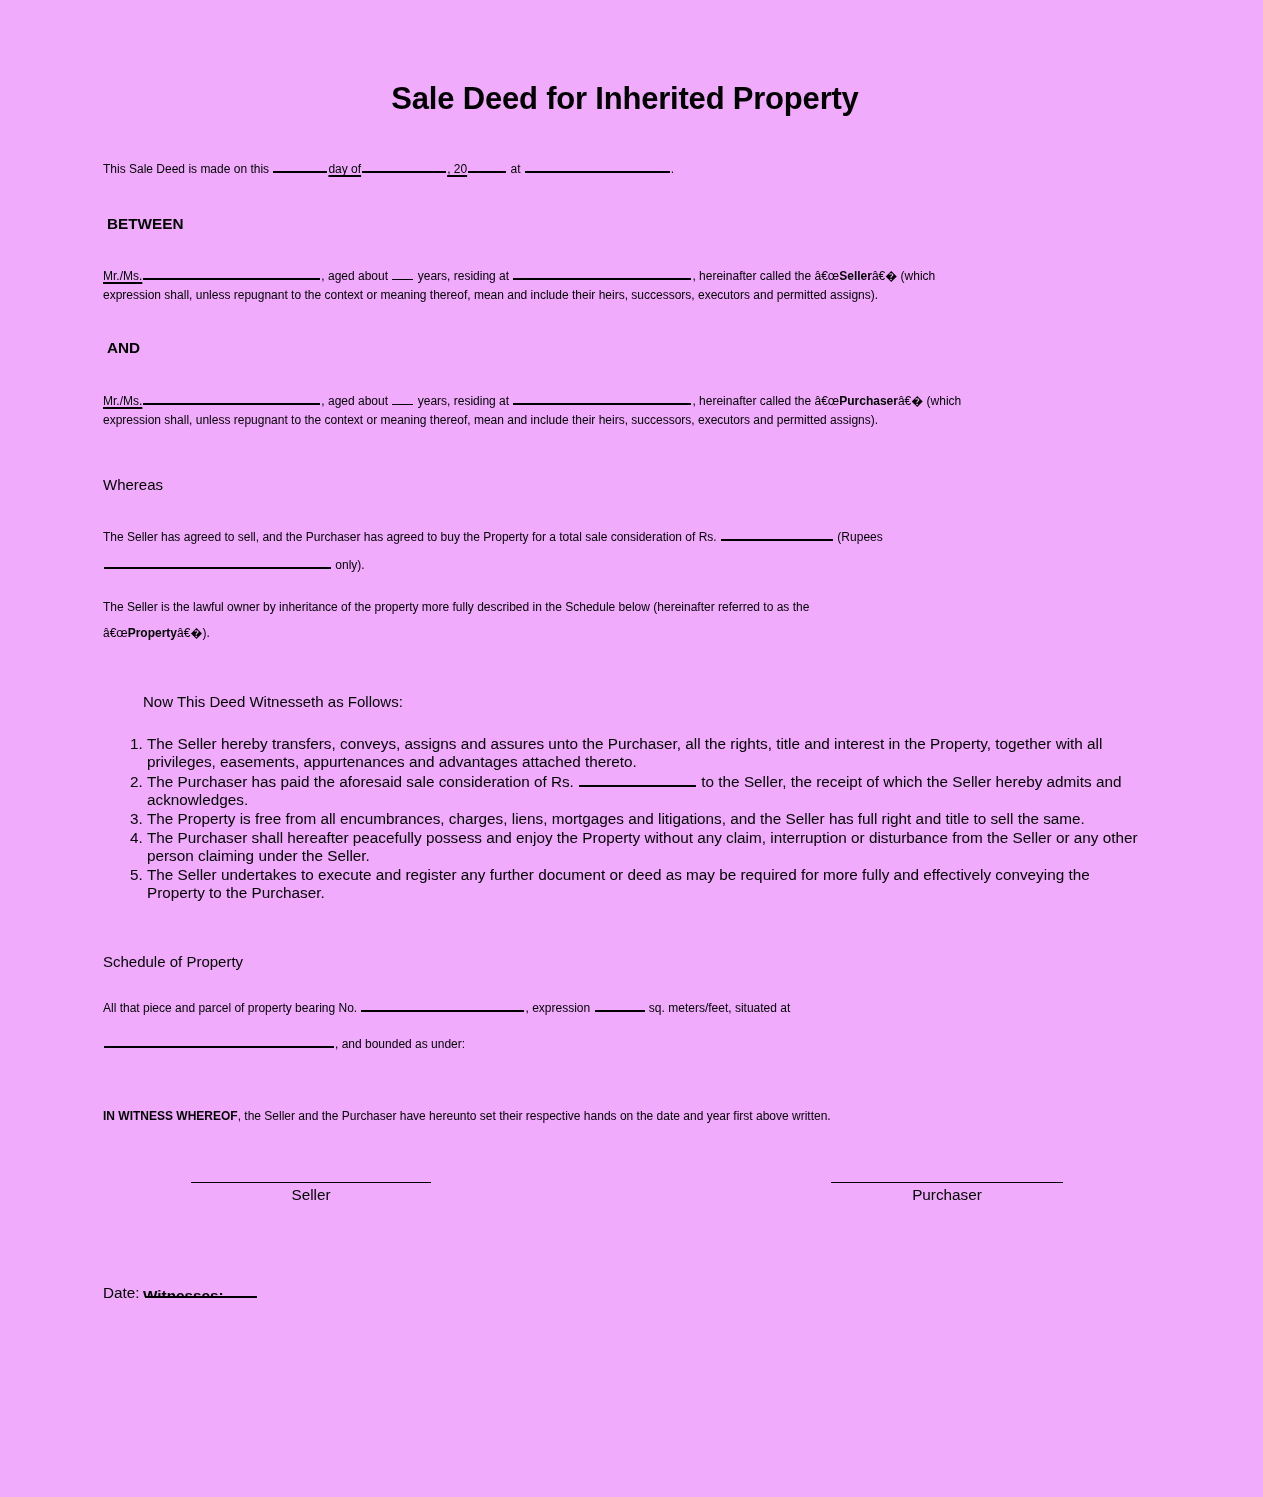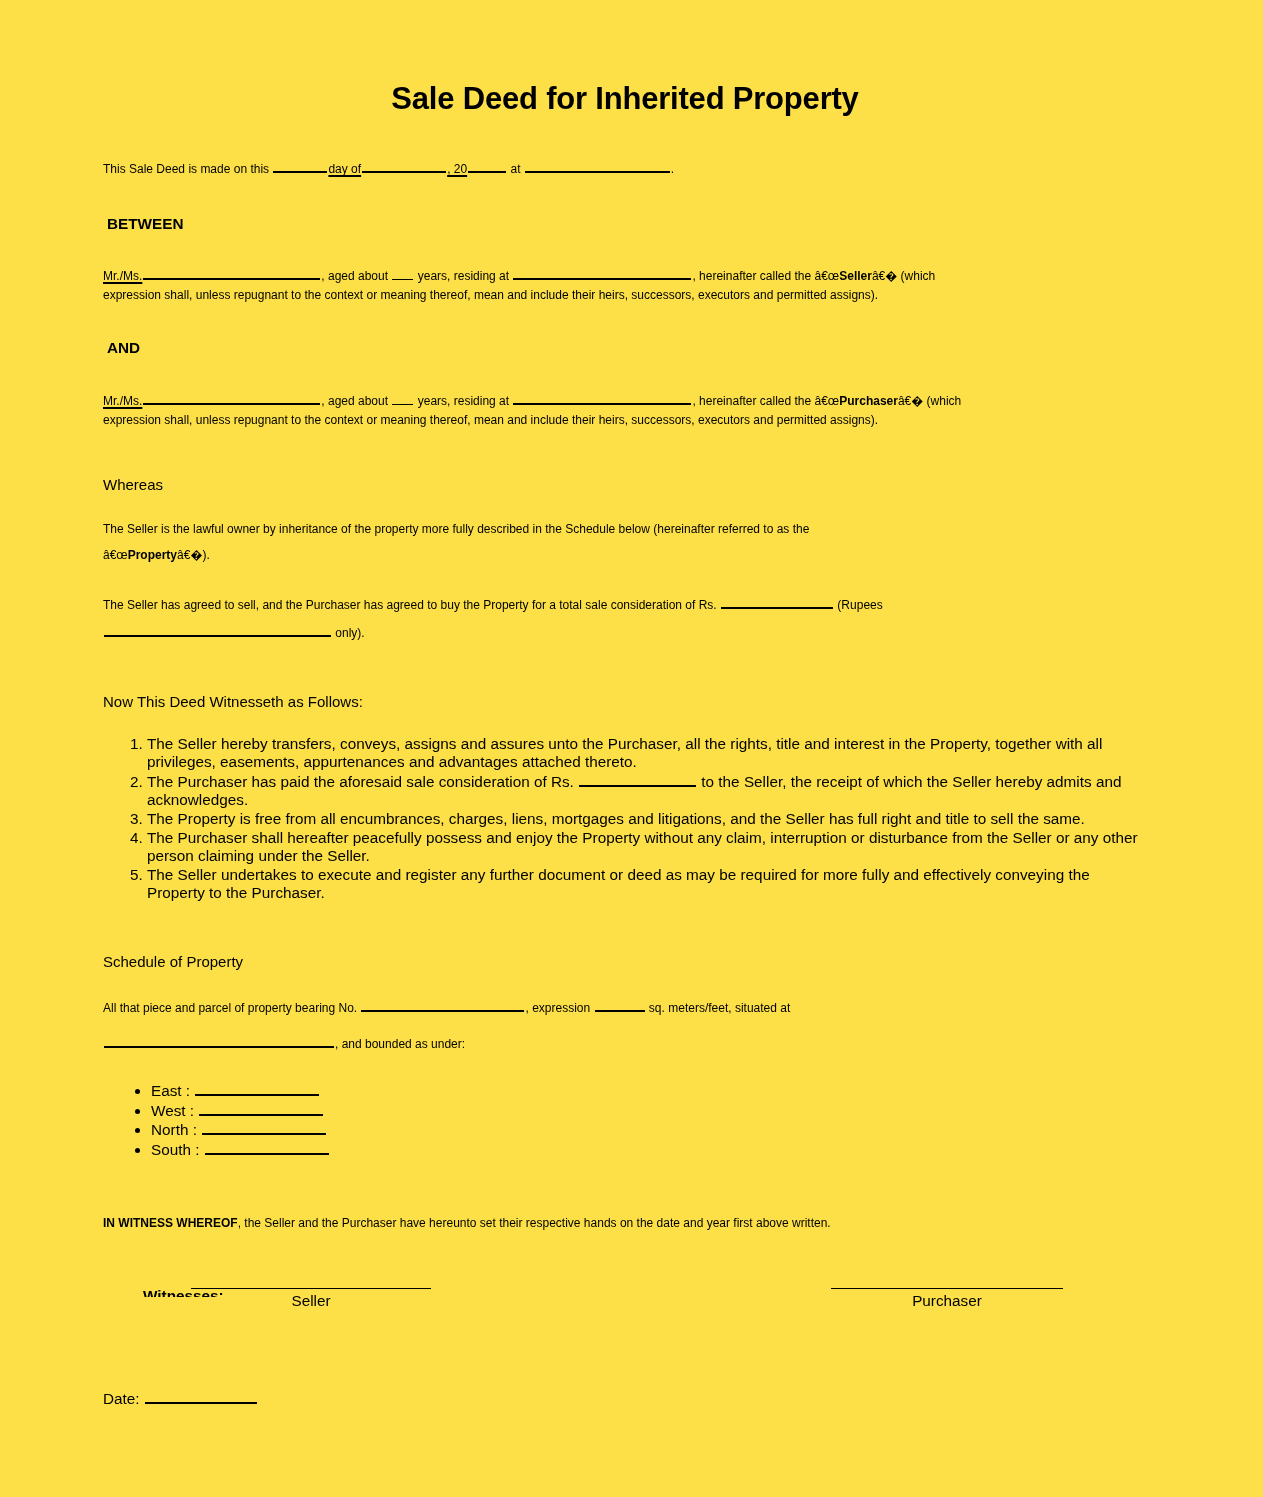--- a/index.html
+++ b/index.html
@@ -4,21 +4,21 @@
 <style>
   html, body {
     margin: 0;
     padding: 0;
     background: #ffffff;
   }
   .page {
     position: relative;
     width: 1263px;
     height: 1497px;
-    background: #fde047;
+    background: #f0abfc;
     overflow: hidden;
     font-family: "Liberation Sans", sans-serif;
     color: #000000;
   }
   .content {
     position: absolute;
     left: 103px;
     top: 0;
     width: 1044px;
   }
@@ -82,21 +82,21 @@
   .sp-and      { padding-top: 31px; }
 
   
   .heading {
     font-size: 15px;
     font-weight: normal;
     line-height: 22px;
     margin: 0;
   }
   .sp-whereas  { padding-top: 45px; }
-  .sp-wit-head { padding-top: 48px; }
+  .sp-wit-head { padding-top: 48px; margin-left: 40px; }
   .sp-sched    { padding-top: 48px; }
 
   .sp-wh-p1 { padding-top: 24px; }
   .sp-wh-p2 { padding-top: 30px; }
   .sp-sch-p { padding-top: 24px; }
 
   
   ol.deed-list {
     margin: 0;
     padding: 22px 0 0 44px;
@@ -187,31 +187,31 @@
 
     <p class="label-bold sp-and">AND</p>
 
     <p class="para sp-party">
       <span class="u">Mr./Ms.</span><span class="blank w-name"></span><span>, aged about </span><span class="blank thin w-age"></span><span> years, residing at </span><span class="blank w-addr"></span><span>, hereinafter called the </span><span>â€œ</span><b>Purchaser</b><span>â€�</span><span> (which</span><br>
       <span>expression shall, unless repugnant to the context or meaning thereof, mean and include their heirs, successors, executors and permitted assigns).</span>
     </p>
 
     <h2 class="heading sp-whereas">Whereas</h2>
 
+    <p class="para sp-wh-p2">
+      <span>The Seller has agreed to sell, and the Purchaser has agreed to buy the Property for a total sale consideration of Rs. </span><span class="blank w-amount"></span><span> (Rupees</span><br>
+      <span style="display:inline-block; padding-top:7px;">
+        <span class="blank w-words"></span><span> only).</span>
+      </span>
+    </p>
+
     <p class="para sp-wh-p1">
       <span>The Seller is the lawful owner by inheritance of the property more fully described in the Schedule below (hereinafter referred to as the </span><br>
       <span style="display:inline-block; padding-top:7px;">
         <span>â€œ</span><b>Property</b><span>â€�</span><span>).</span>
-      </span>
-    </p>
-
-    <p class="para sp-wh-p2">
-      <span>The Seller has agreed to sell, and the Purchaser has agreed to buy the Property for a total sale consideration of Rs. </span><span class="blank w-amount"></span><span> (Rupees</span><br>
-      <span style="display:inline-block; padding-top:7px;">
-        <span class="blank w-words"></span><span> only).</span>
       </span>
     </p>
 
     <h2 class="heading sp-wit-head">Now This Deed Witnesseth as Follows:</h2>
 
     <ol class="deed-list">
       <li><span>The Seller hereby transfers, conveys, assigns and assures unto the Purchaser, all the rights, title and interest in the Property, together with all privileges, easements, appurtenances and advantages attached thereto.</span></li>
       <li><span>The Purchaser has paid the aforesaid sale consideration of Rs. </span><span class="blank w-amount2"></span><span> to the Seller, the receipt of which the Seller hereby admits and acknowledges.</span></li>
       <li><span>The Property is free from all encumbrances, charges, liens, mortgages and litigations, and the Seller has full right and title to sell the same.</span></li>
       <li><span>The Purchaser shall hereafter peacefully possess and enjoy the Property without any claim, interruption or disturbance from the Seller or any other person claiming under the Seller.</span></li>
@@ -220,26 +220,20 @@
 
     <h2 class="heading sp-sched">Schedule of Property</h2>
 
     <p class="para sp-sch-p">
       <span>All that piece and parcel of property bearing No. </span><span class="blank w-plotno"></span><span>, expression </span><span class="blank w-area"></span><span> sq. meters/feet, situated at </span><br>
       <span style="display:inline-block; padding-top:7px;margin-top:8px;">
         <span class="blank w-situat"></span><span>, and bounded as under:</span>
       </span>
     </p>
 
-    <ul class="bounds-list">
-      <li><span>East : </span><span class="blank w-dir"></span></li>
-      <li><span>West : </span><span class="blank w-dir"></span></li>
-      <li><span>North : </span><span class="blank w-dir"></span></li>
-      <li><span>South : </span><span class="blank w-dir"></span></li>
-    </ul>
 
     <p class="para sp-witness">
       <b>IN WITNESS WHEREOF</b><span>, the Seller and the Purchaser have hereunto set their respective hands on the date and year first above written.</span>
     </p>
 
     <div class="sig-row">
       <div class="sig-cell sig-seller">
         <div class="sig-line"></div>
         <div class="sig-caption">Seller</div>
       </div>

